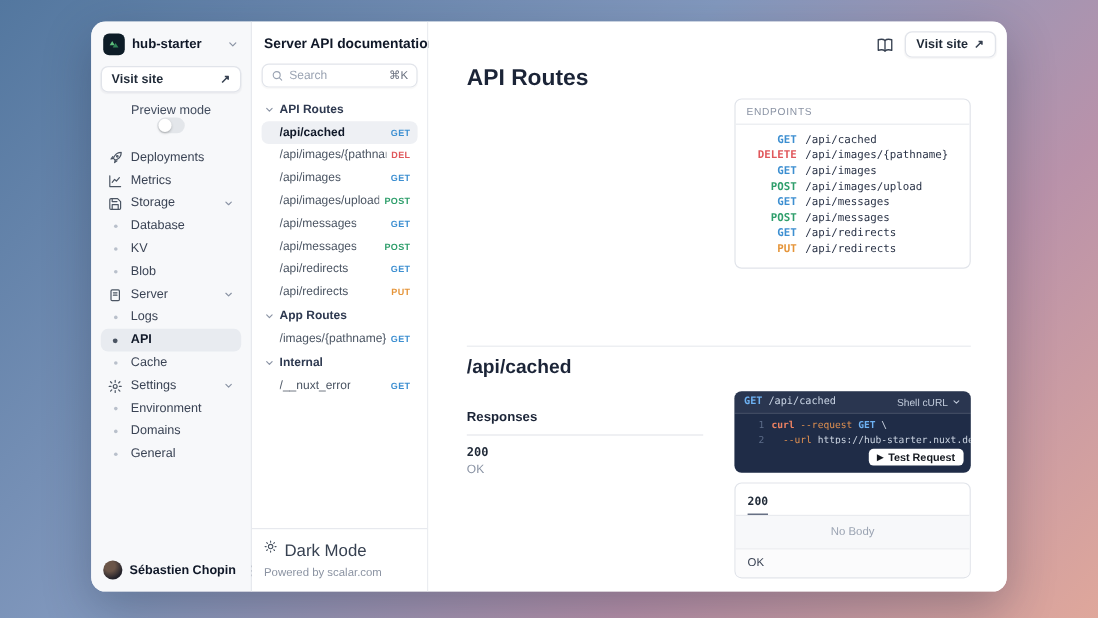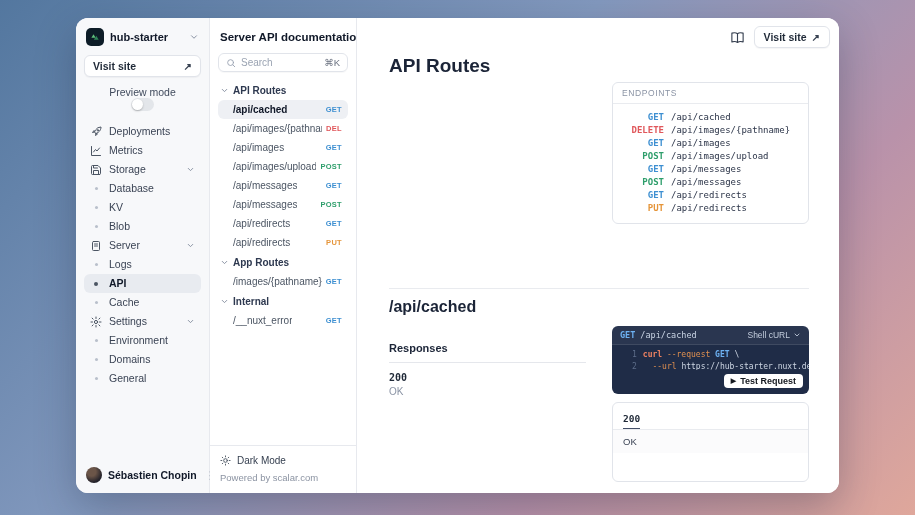--- a/index.html
+++ b/index.html
@@ -63,21 +63,21 @@
   .search-box input::placeholder { color:#9aa3b2; }
   .kbd { margin-left:auto; font-size:9.5px; color:#6b7280; }
   .groups { flex:1; padding:8px 8px 0; font-size:10px; overflow:hidden; }
   .group-header { display:flex; align-items:center; gap:4px; font-weight:bold; color:#2e3950; padding:5px 2px 4px; cursor:pointer; }
   .group-header .chev svg { width:9px; height:9px; }
   .route-item { display:flex; align-items:center; justify-content:space-between; gap:4px; padding:4px 6px 4px 15px; border-radius:6px; color:#4b5563; cursor:pointer; }
   .route-item .path { white-space:nowrap; overflow:hidden; }
   .route-item.selected { background:#eef0f4; color:#101828; font-weight:bold; }
   .badge { font-size:7.5px; font-weight:bold; letter-spacing:.3px; flex:0 0 auto; }
   .docs-footer { border-top:1px solid #e7e9ee; padding:9px 10px 10px; }
-  .dark-row { display:flex; align-items:flex-start; gap:6px; font-size:10px; color:#374151; cursor:pointer; }
+  .dark-row { display:flex; align-items:flex-start; gap:6px; font-size:14px; color:#374151; cursor:pointer; }
   .dark-row .icn { display:flex; color:#4b5563; } .dark-row .icn svg { width:11px; height:11px; }
   .powered { color:#8b93a2; font-size:9.5px; margin-top:6px; }
 
   
   .main { flex:1; position:relative; background:#fff; }
   .topbar { position:absolute; top:8px; right:9px; display:flex; align-items:center; gap:9px; }
   .book { color:#374151; display:flex; cursor:pointer; } .book svg { width:15px; height:15px; }
   .visit-site-btn { display:flex; align-items:center; gap:5px; border:1px solid #e1e4ea; border-radius:6px; padding:4px 9px; font-size:10.5px; font-weight:bold; color:#1f2937; background:#fff; cursor:pointer; box-shadow:0 1px 1px rgba(16,24,40,.04); }
   .h1 { position:absolute; left:32px; top:37px; font-size:19px; font-weight:bold; color:#1b2437; }
   .endpoints { position:absolute; left:255px; top:64px; width:197px; border:1px solid #e1e4ea; border-radius:6px; overflow:hidden; background:#fff; }
@@ -433,16 +433,17 @@
           <span class="play">▶</span>
           <span>Test Request</span>
         </span>
       </div>
     </div>
 
     <div class="example">
       <div class="ex-tabs">
         <span class="ex-tab">200</span>
       </div>
+      <div class="ex-body">No Body</div>
       <div class="ex-footer">OK</div>
     </div>
   </section>
 </div>
 
 </body></html>

